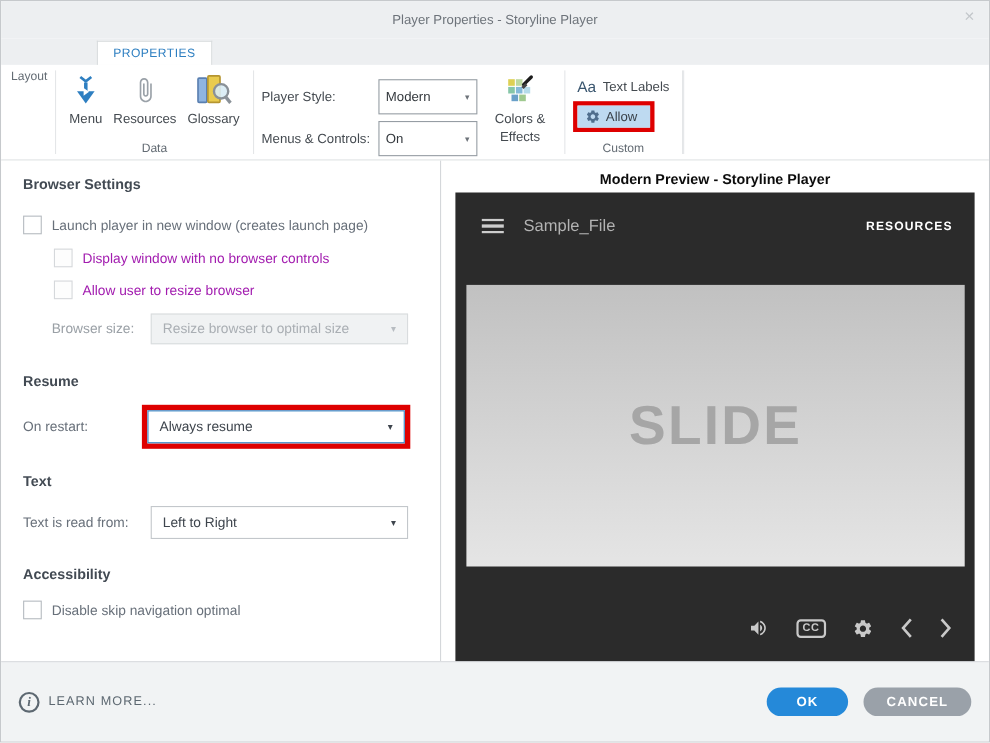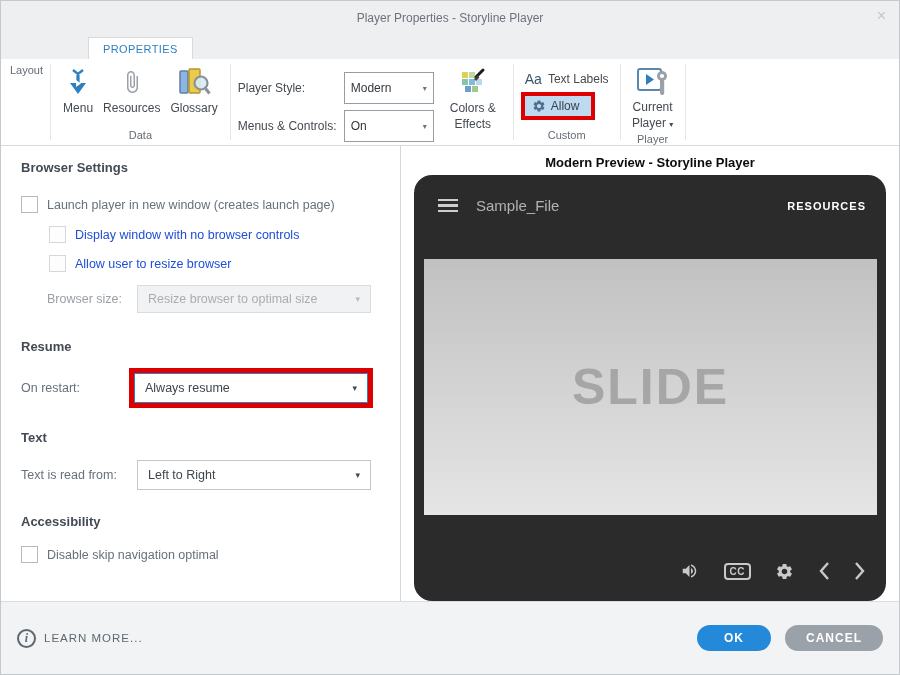--- a/index.html
+++ b/index.html
@@ -43,33 +43,33 @@
   .current-player-label{font-size:12px;color:#444a50;text-align:center;width:50px;line-height:1.3;margin-top:2px;}
   .cp-caret{font-size:8px;color:#444a50;}
   
   .content{flex:1;display:flex;min-height:0;background:#fff;}
   .left-panel{width:400px;flex:0 0 auto;border-right:1px solid #d4d7da;padding:14px 0 0 20px;}
   .section-heading{font-size:13px;font-weight:bold;color:#424a53;}
   .chk-row{display:flex;align-items:center;gap:9px;}
   .chk{width:17px;height:17px;border:1px solid #b6bbc0;background:#fff;flex:0 0 auto;}
   .chk.disabled{border-color:#d5d8db;background:#fdfdfd;}
   .chk-label{font-size:12.5px;color:#68707a;}
-  .chk-label.disabled{color:#1d4ed8;}
+  .chk-label.disabled{color:#a21caf;}
   .field-row{display:flex;align-items:center;}
   .field-label{font-size:12.5px;color:#68707a;}
   .combo{width:234px;height:28px;border:1px solid #c3c7cb;background:#fff;display:flex;align-items:center;padding:0 10px;font-size:12.5px;color:#3e454d;}
   .combo .caret{margin-left:auto;font-size:9px;color:#3e454d;}
   .combo.disabled{background:#f0f2f3;border-color:#d9dcde;color:#a9aeb3;}
   .combo.disabled .caret{color:#b7bcc1;}
   .combo.focused{border-color:#2e7fc1;height:30px;}
   .red-outline{border:5px solid #de0000;margin-left:-8px;}
   
   .right-panel{flex:1;display:flex;flex-direction:column;min-width:0;}
   .preview-title{margin-top:9px;text-align:center;font-size:13px;font-weight:bold;color:#0c0c0c;}
-  .preview{margin:5px 13px 0;height:529px;background:#2b2b2b;position:relative;border-radius:18px;}
+  .preview{margin:5px 13px 0;height:529px;background:#2b2b2b;position:relative;}
   .pheader{display:flex;align-items:center;padding-top:22px;}
   .hamburger{margin-left:24px;width:20px;display:flex;flex-direction:column;gap:3px;cursor:default;}
   .hamburger div{height:2.5px;background:#cdcdcd;}
   .ptitle{margin-left:18px;font-size:15px;color:#b3b3b3;}
   .presources{margin-left:auto;margin-right:20px;font-size:11px;font-weight:bold;color:#fff;letter-spacing:1px;cursor:default;}
   .slide{position:absolute;left:10px;right:9px;top:84px;height:256px;background:linear-gradient(#c1c1c1,#e5e5e5);display:flex;align-items:center;justify-content:center;}
   .slide-text{font-size:50px;font-weight:bold;color:#a6a6a6;letter-spacing:2px;}
   .pcontrols{position:absolute;right:20px;bottom:20px;display:flex;align-items:center;gap:24px;}
   .pcontrols>*{cursor:default;}
   .cc-badge{border:2px solid #c9c9c9;border-radius:4px;color:#c9c9c9;font-size:10px;font-weight:bold;padding:1px 4px;letter-spacing:.5px;}
@@ -201,37 +201,20 @@
               </span>
               <span>Allow</span>
             </div>
           </div>
         </div>
       </div>
       <div class="rgroup-label">Custom</div>
     </div>
     <div class="rdivider"></div>
 
-    <div class="rgroup">
-      <div class="rgroup-content">
-        <div class="current-player">
-          <span style="display:flex;">
-            <svg width="36" height="32" viewBox="0 0 36 32">
-              <rect x="3" y="3" width="23" height="21" rx="2" fill="#fff" stroke="#5b87ad" stroke-width="2"></rect>
-              <path d="M11 8 L19 13.5 L11 19 Z" fill="#2e7fc1"></path>
-              <circle cx="27" cy="10" r="5" fill="#9aa1a9"></circle>
-              <circle cx="27" cy="10" r="2.1" fill="#fff"></circle>
-              <rect x="25" y="13" width="4.2" height="16" rx="2" fill="#9aa1a9"></rect>
-            </svg>
-          </span>
-          <span class="current-player-label"><span>Current Player</span> <span class="cp-caret">▾</span></span>
-        </div>
-      </div>
-      <div class="rgroup-label">Player</div>
-    </div>
     <div class="rdivider"></div>
   </div>
 
   <div class="content">
 
     <div class="left-panel">
 
       <div class="section-heading">Browser Settings</div>
 
       <div class="chk-row mt21">

